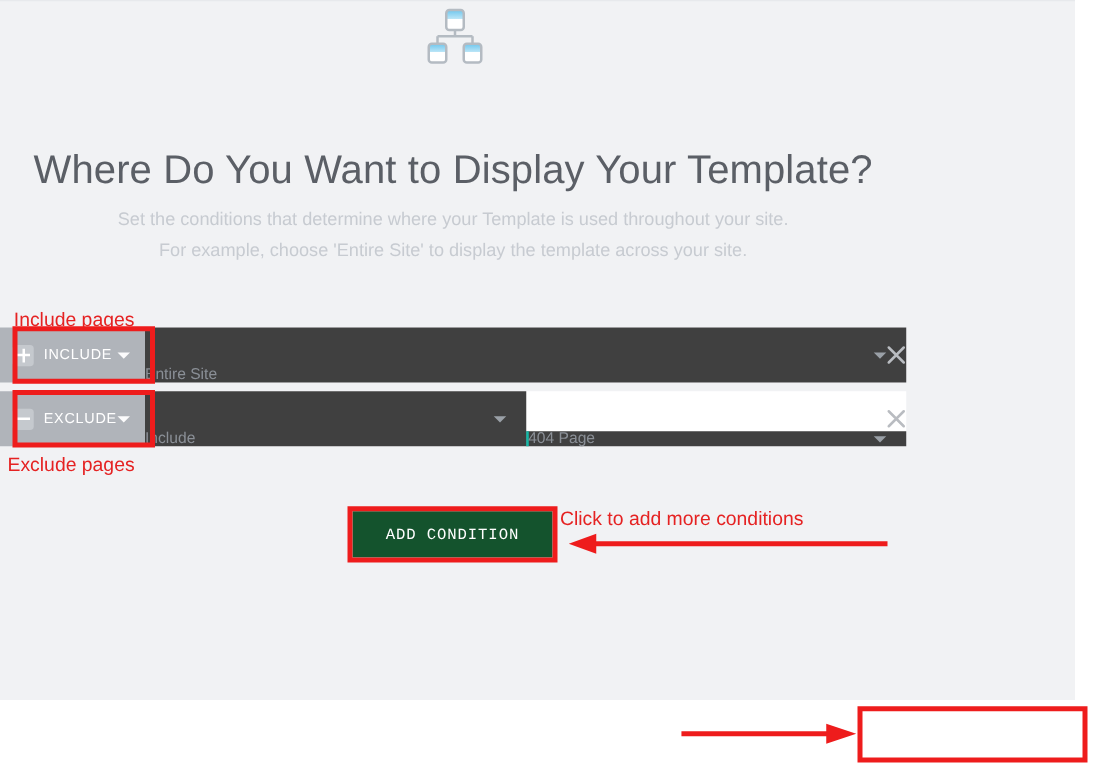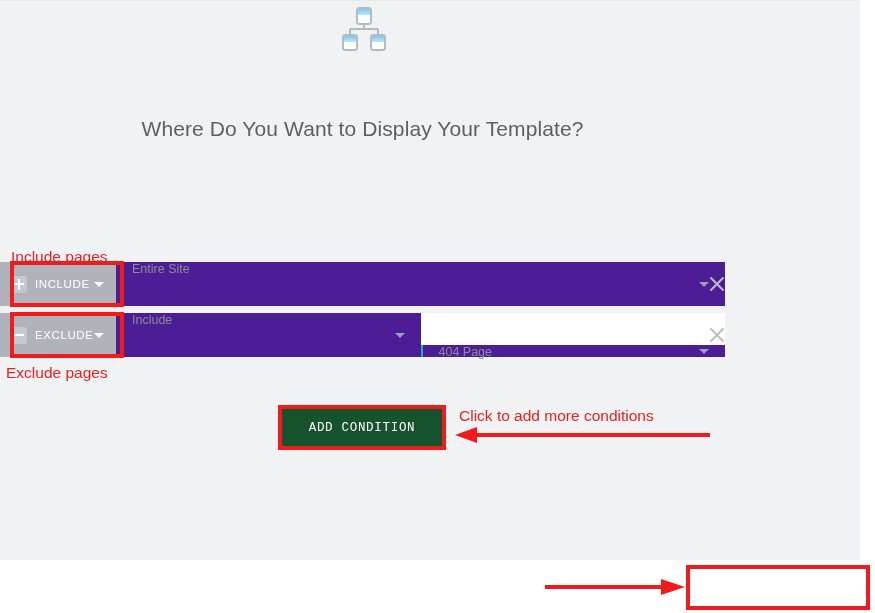--- a/index.html
+++ b/index.html
@@ -36,21 +36,21 @@
     left: 338px; top: 6px;
     width: 52px; height: 50px;
   }
 
   
   .heading {
     position: absolute;
     left: 0; top: 117px;
     width: 725px;
     text-align: center;
-    font-size: 21px;
+    font-size: 32px;
     font-weight: 400;
     color: #5b5f66;
     letter-spacing: 0.1px;
   }
   .subtitle {
     position: absolute;
     left: 0; top: 164px;
     width: 725px;
     text-align: center;
     font-size: 14.5px;
@@ -119,24 +119,23 @@
     opacity: .95;
   }
 
   .selects {
     flex: 1 1 auto;
     display: flex;
     background: #ffffff;
   }
   .sel {
     position: relative;
-    background: #4c1d95;
-    display: flex;
-    align-items: flex-start;
-    padding-left: 16px;
+    background: #404040;
+    display: flex;
+    align-items: flex-end;
     cursor: pointer;
   }
   .sel .txt {
     font-size: 12.5px;
     color: #8a8f96;
   }
   .sel .caret {
     position: absolute;
     right: 16px; top: 50%;
     margin-top: -2px;
@@ -230,20 +229,24 @@
           </linearGradient>
         </defs>
         <path d="M26 17 L26 23 M12 23 L40 23 M12 23 L12 29 M40 23 L40 29" stroke="#b4bbc2" stroke-width="2" fill="none"></path>
         <rect x="19" y="2" width="14" height="16" rx="2.5" ry="2.5" fill="url(#gblue)" stroke="#b4bbc2" stroke-width="2"></rect>
         <rect x="5" y="29" width="14" height="15" rx="2.5" ry="2.5" fill="url(#gblue)" stroke="#b4bbc2" stroke-width="2"></rect>
         <rect x="33" y="29" width="14" height="15" rx="2.5" ry="2.5" fill="url(#gblue)" stroke="#b4bbc2" stroke-width="2"></rect>
       </svg>
     </div>
 
     <div class="heading">Where Do You Want to Display Your Template?</div>
+    <div class="subtitle">
+      <span class="line">Set the conditions that determine where your Template is used throughout your site.</span>
+      <span class="line">For example, choose 'Entire Site' to display the template across your site.</span>
+    </div>
 
     <div class="rows">
 
       <div class="cond-row">
         <div class="type-btn">
           <span class="sq plus"></span>
           <span class="lbl">INCLUDE</span>
           <span class="caret"></span>
         </div>
         <div class="selects">
@@ -292,21 +295,21 @@
   <div class="ann-text" style="left:11px; top:248px;">Include pages</div>
 
   <div class="ann-box" style="left:10px; top:261px; width:114px; height:46px;"></div>
 
   <div class="ann-box" style="left:10px; top:312px; width:114px; height:46px;"></div>
 
   <div class="ann-text" style="left:6px; top:364px;">Exclude pages</div>
 
   <div class="ann-box" style="left:278px; top:405px; width:168px; height:45px;"></div>
 
-  <div class="ann-text" style="left:459px; top:407px;text-align:right;">Click to add more conditions</div>
+  <div class="ann-text" style="left:448px; top:407px;text-align:right;">Click to add more conditions</div>
 
   <div class="ann-arrow" style="left:455px; top:424px;">
     <svg width="258" height="22" viewBox="0 0 258 22">
       <path d="M255 11 L18 11" stroke="#ee1c1c" stroke-width="4"></path>
       <path d="M0 11 L22 3 L22 19 Z" fill="#ee1c1c"></path>
     </svg>
   </div>
 
   <div class="ann-box" style="left:686px; top:565px; width:184px; height:45px;"></div>
 

